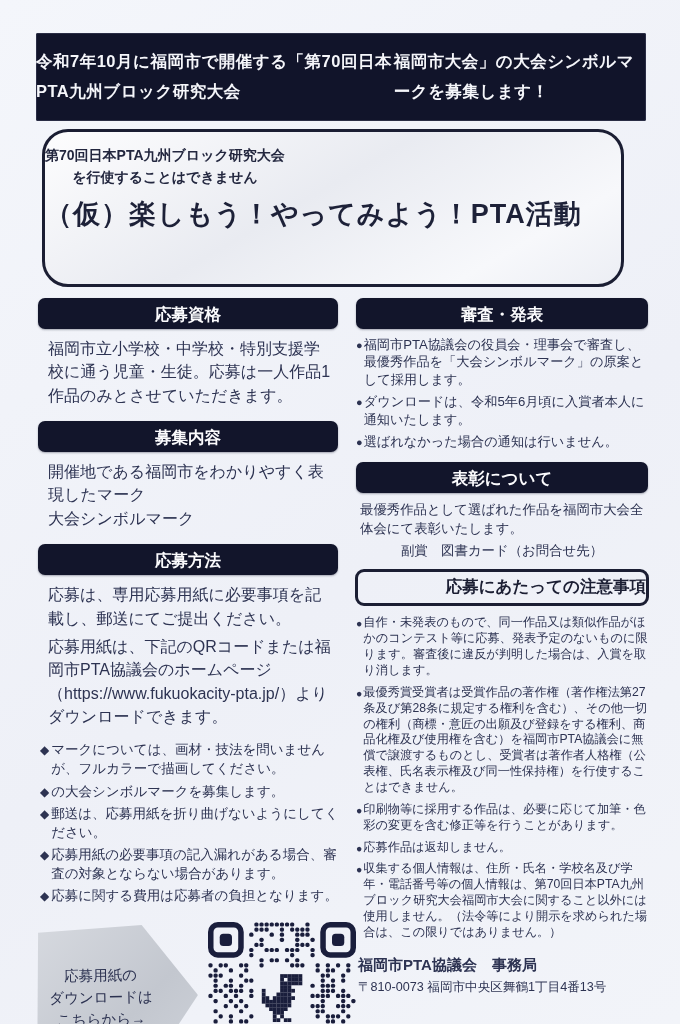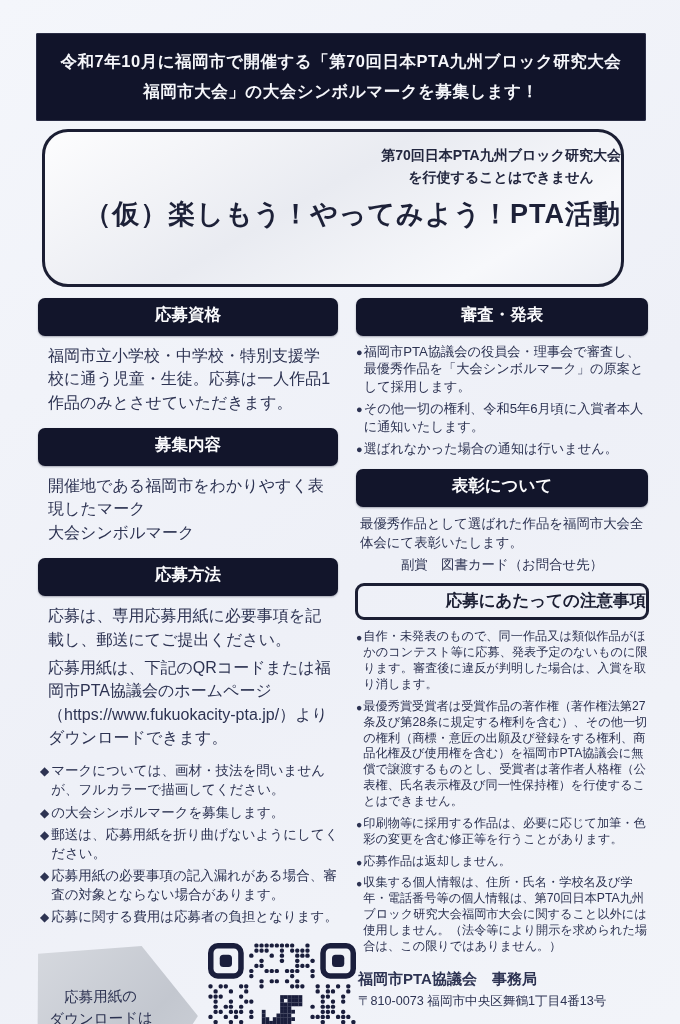--- a/index.html
+++ b/index.html
@@ -7,47 +7,47 @@
   body { font-family:"Liberation Sans","DejaVu Sans",sans-serif; }
   .page {
     position:relative; width:680px; height:1024px; margin:0 auto;
     background:linear-gradient(145deg,#f4f6fb 0%,#eef0f7 55%,#f2f4f9 100%);
     color:#2b3150; overflow:hidden;
   }
   
   .banner {
     position:absolute; left:36px; right:34px; top:33px; height:88px;
     background:#11142a; color:#f5f6fa; border-radius:2px;
-    display:flex; flex-direction:column; justify-content:center; align-items:center;
+    display:flex; justify-content:center; align-items:center;
     font-size:16.5px; font-weight:bold; line-height:1.8; letter-spacing:.5px;
     box-shadow:0 0 0 1px #2a2d45 inset;
   }
   
   .slogan-box {
     position:absolute; left:42px; right:56px; top:129px; height:158px;
     border:3px solid #1b1e33; border-radius:26px;
     background:linear-gradient(150deg,#fdfdfe 0%,#e9ebf1 45%,#f7f8fb 80%,#eceef4 100%);
-    display:flex; flex-direction:column; align-items:flex-end; padding-top:13px;
+    display:flex; flex-direction:column; align-items:flex-start; padding-top:13px;
   }
   .slogan-box .sub { font-size:14px; font-weight:bold; line-height:1.55; color:#23273f; text-align:center; }
   .slogan-box .main {
     margin-top:8px; font-size:27px; font-weight:bold; letter-spacing:1px; color:#1d2138;
     white-space:nowrap;
   }
   
   .columns {
     position:absolute; left:36px; right:30px; top:298px; bottom:0;
     display:flex; gap:14px;
   }
   .col-left  { width:304px; flex:none; }
   .col-right { flex:1; }
   .hdr {
     background:#12152b; color:#fbfbfd; border-radius:7px;
     text-align:center; font-weight:bold; font-size:16.5px;
-    padding:6px 0 10px; margin:0 2px;
+    padding:6px 0 3px; margin:0 2px;
     box-shadow:0 1px 2px rgba(20,22,45,.35);
   }
   .hdr-outline {
     border:3px solid #1b1e33; border-radius:9px; background:transparent;
     color:#1b1e33; text-align:right; font-weight:bold; font-size:16.5px;
     padding:4px 0 5px; margin:0 1px;
   }
   .body-txt { font-size:16px; line-height:1.46; padding:8px 6px 0 12px; color:#2d3352; } .gap-m { height:14px; }
   ul.blist { list-style:none; }
   ul.blist li { display:flex; align-items:flex-start; }
@@ -459,21 +459,21 @@
     <div class="col-right">
 
       <div class="hdr">審査・発表</div>
       <ul class="blist rlist">
         <li>
             <span class="mk">●</span>
             <span class="tx">福岡市PTA協議会の役員会・理事会で審査し、最優秀作品を「大会シンボルマーク」の原案として採用します。</span>
           </li>
         <li>
             <span class="mk">●</span>
-            <span class="tx">その他一切の権利、令和5年6月頃に入賞者本人に通知いたします。</span>
+            <span class="tx">ダウンロードは、令和5年6月頃に入賞者本人に通知いたします。</span>
           </li>
         <li>
             <span class="mk">●</span>
             <span class="tx">選ばれなかった場合の通知は行いません。</span>
           </li>
       </ul>
 
       <div style="height:6px"></div>
       <div class="hdr">表彰について</div>
       <div class="award-body">最優秀作品として選ばれた作品を福岡市大会全体会にて表彰いたします。</div>

